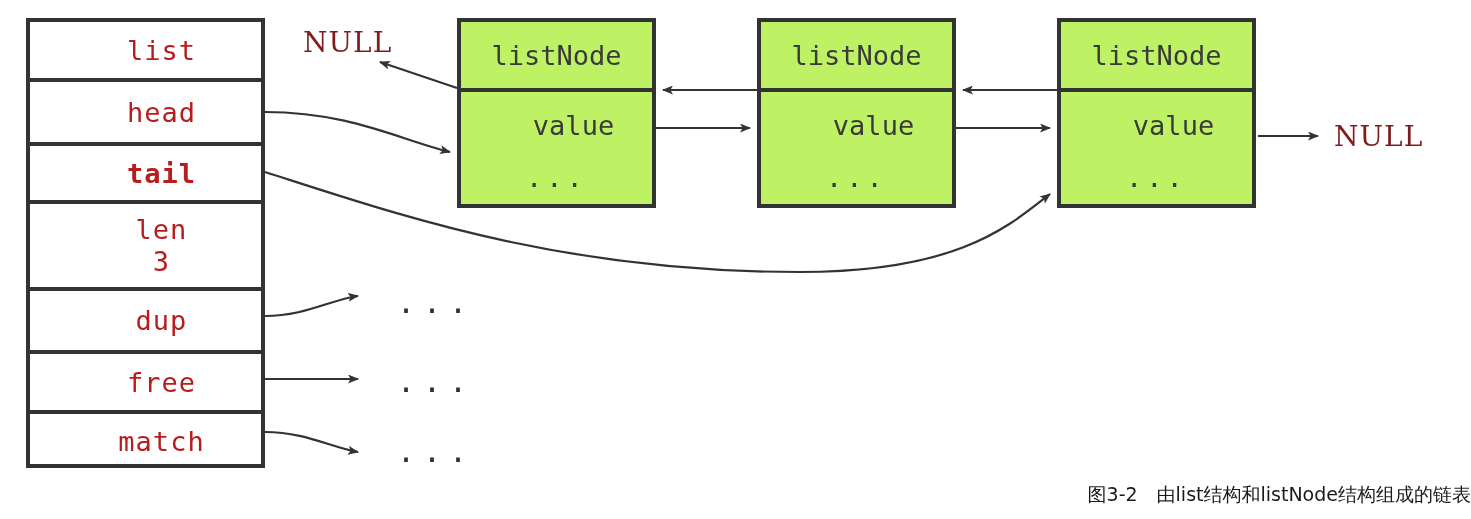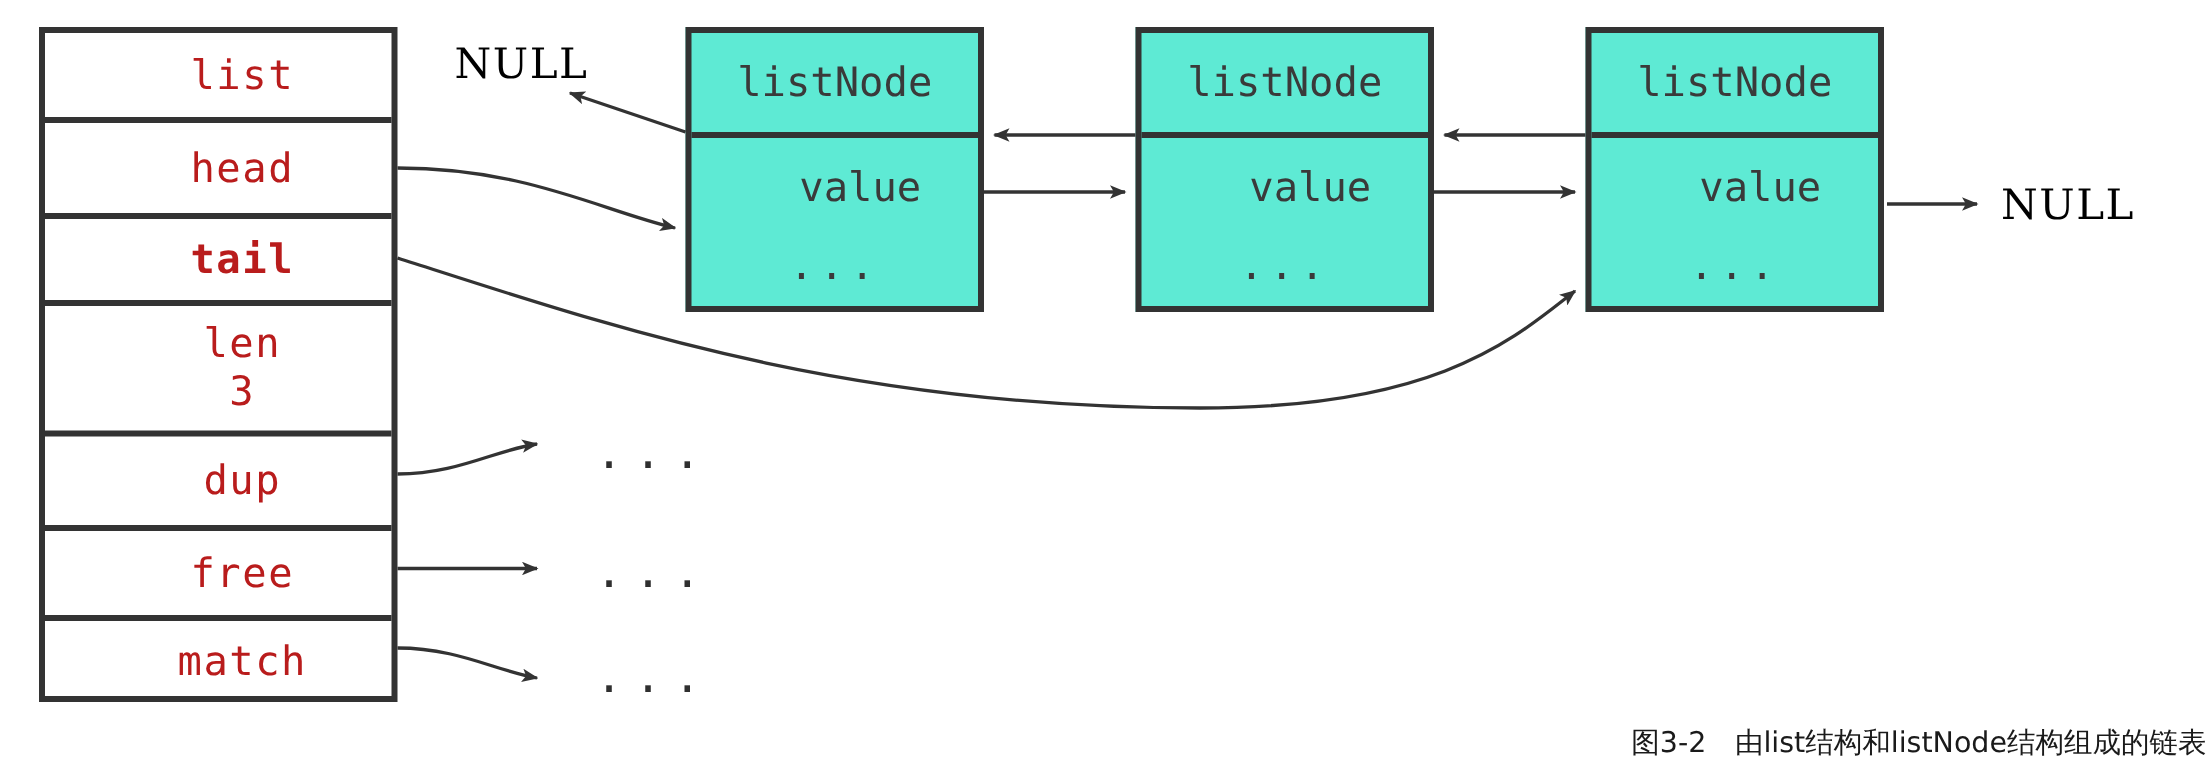--- a/index.html
+++ b/index.html
@@ -60,21 +60,21 @@
     background: #333333;
   }
   
   .node-box {
     position: absolute;
     top: 18px;
     width: 199px;
     height: 190px;
     border: 4px solid #333333;
     box-sizing: border-box;
-    background: #5eead4;
+    background: #bef264;
   }
   .node-head {
     position: absolute;
     left: 0; top: 0;
     width: 100%;
     height: 66px;
     display: flex;
     align-items: center;
     justify-content: center;
     font-family: "DejaVu Sans Mono", "Liberation Mono", monospace;
@@ -111,21 +111,21 @@
     font-family: "DejaVu Sans Mono", "Liberation Mono", monospace;
     font-size: 27px;
     color: #3a3a3a;
     letter-spacing: 4px;
   }
   
   .null-label {
     position: absolute;
     font-family: "DejaVu Serif", "Liberation Serif", serif;
     font-size: 28px;
-    color: #000000;
+    color: #7f1d1d;
     letter-spacing: 1px;
     white-space: nowrap;
   }
   .ellipsis-label {
     position: absolute;
     font-family: "DejaVu Sans Mono", "Liberation Mono", monospace;
     font-size: 30px;
     color: #2f2f2f;
     letter-spacing: 8px;
     white-space: nowrap;

